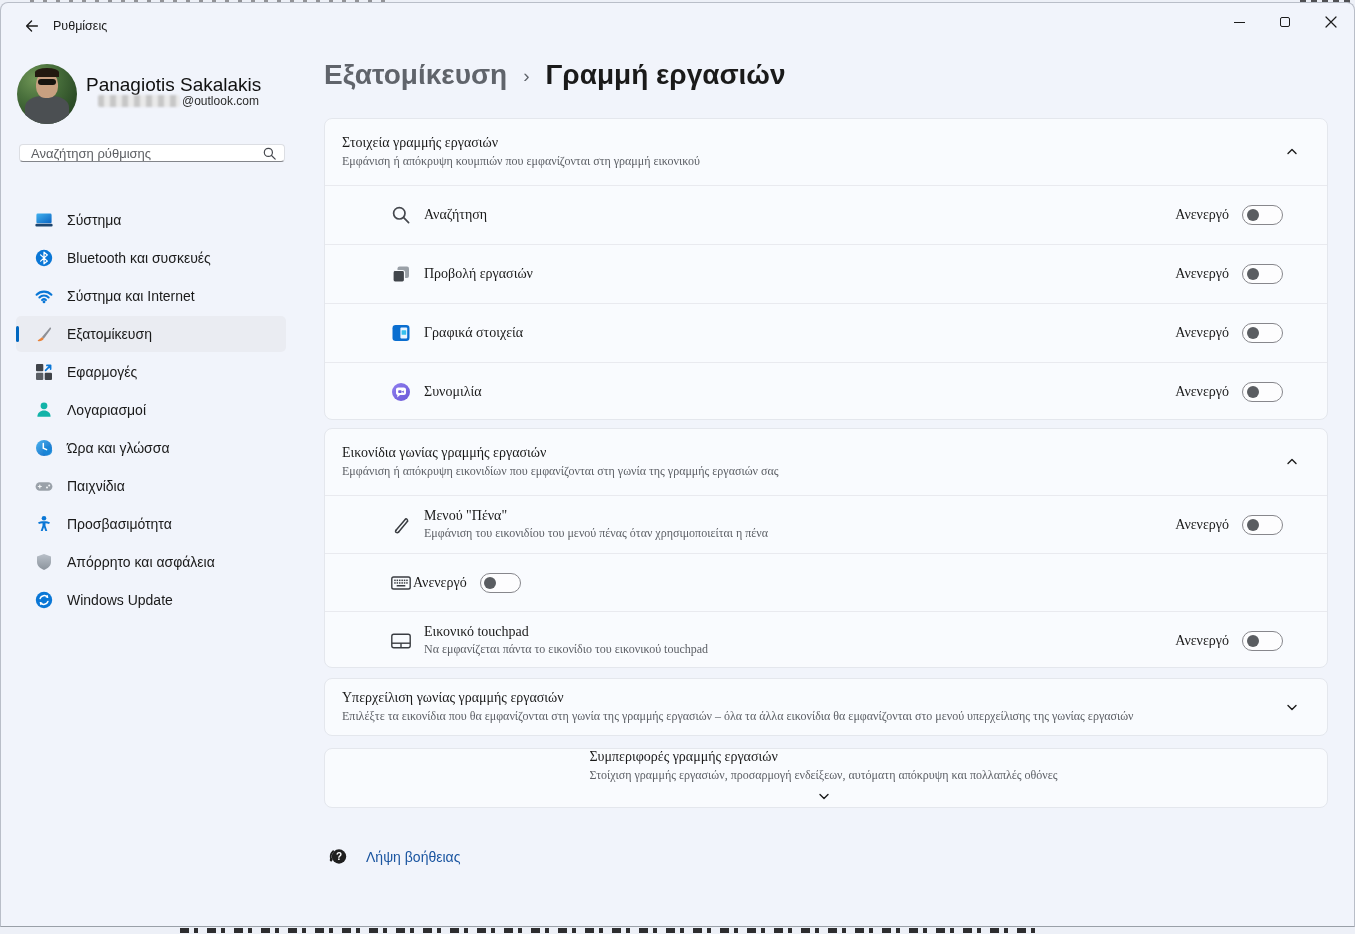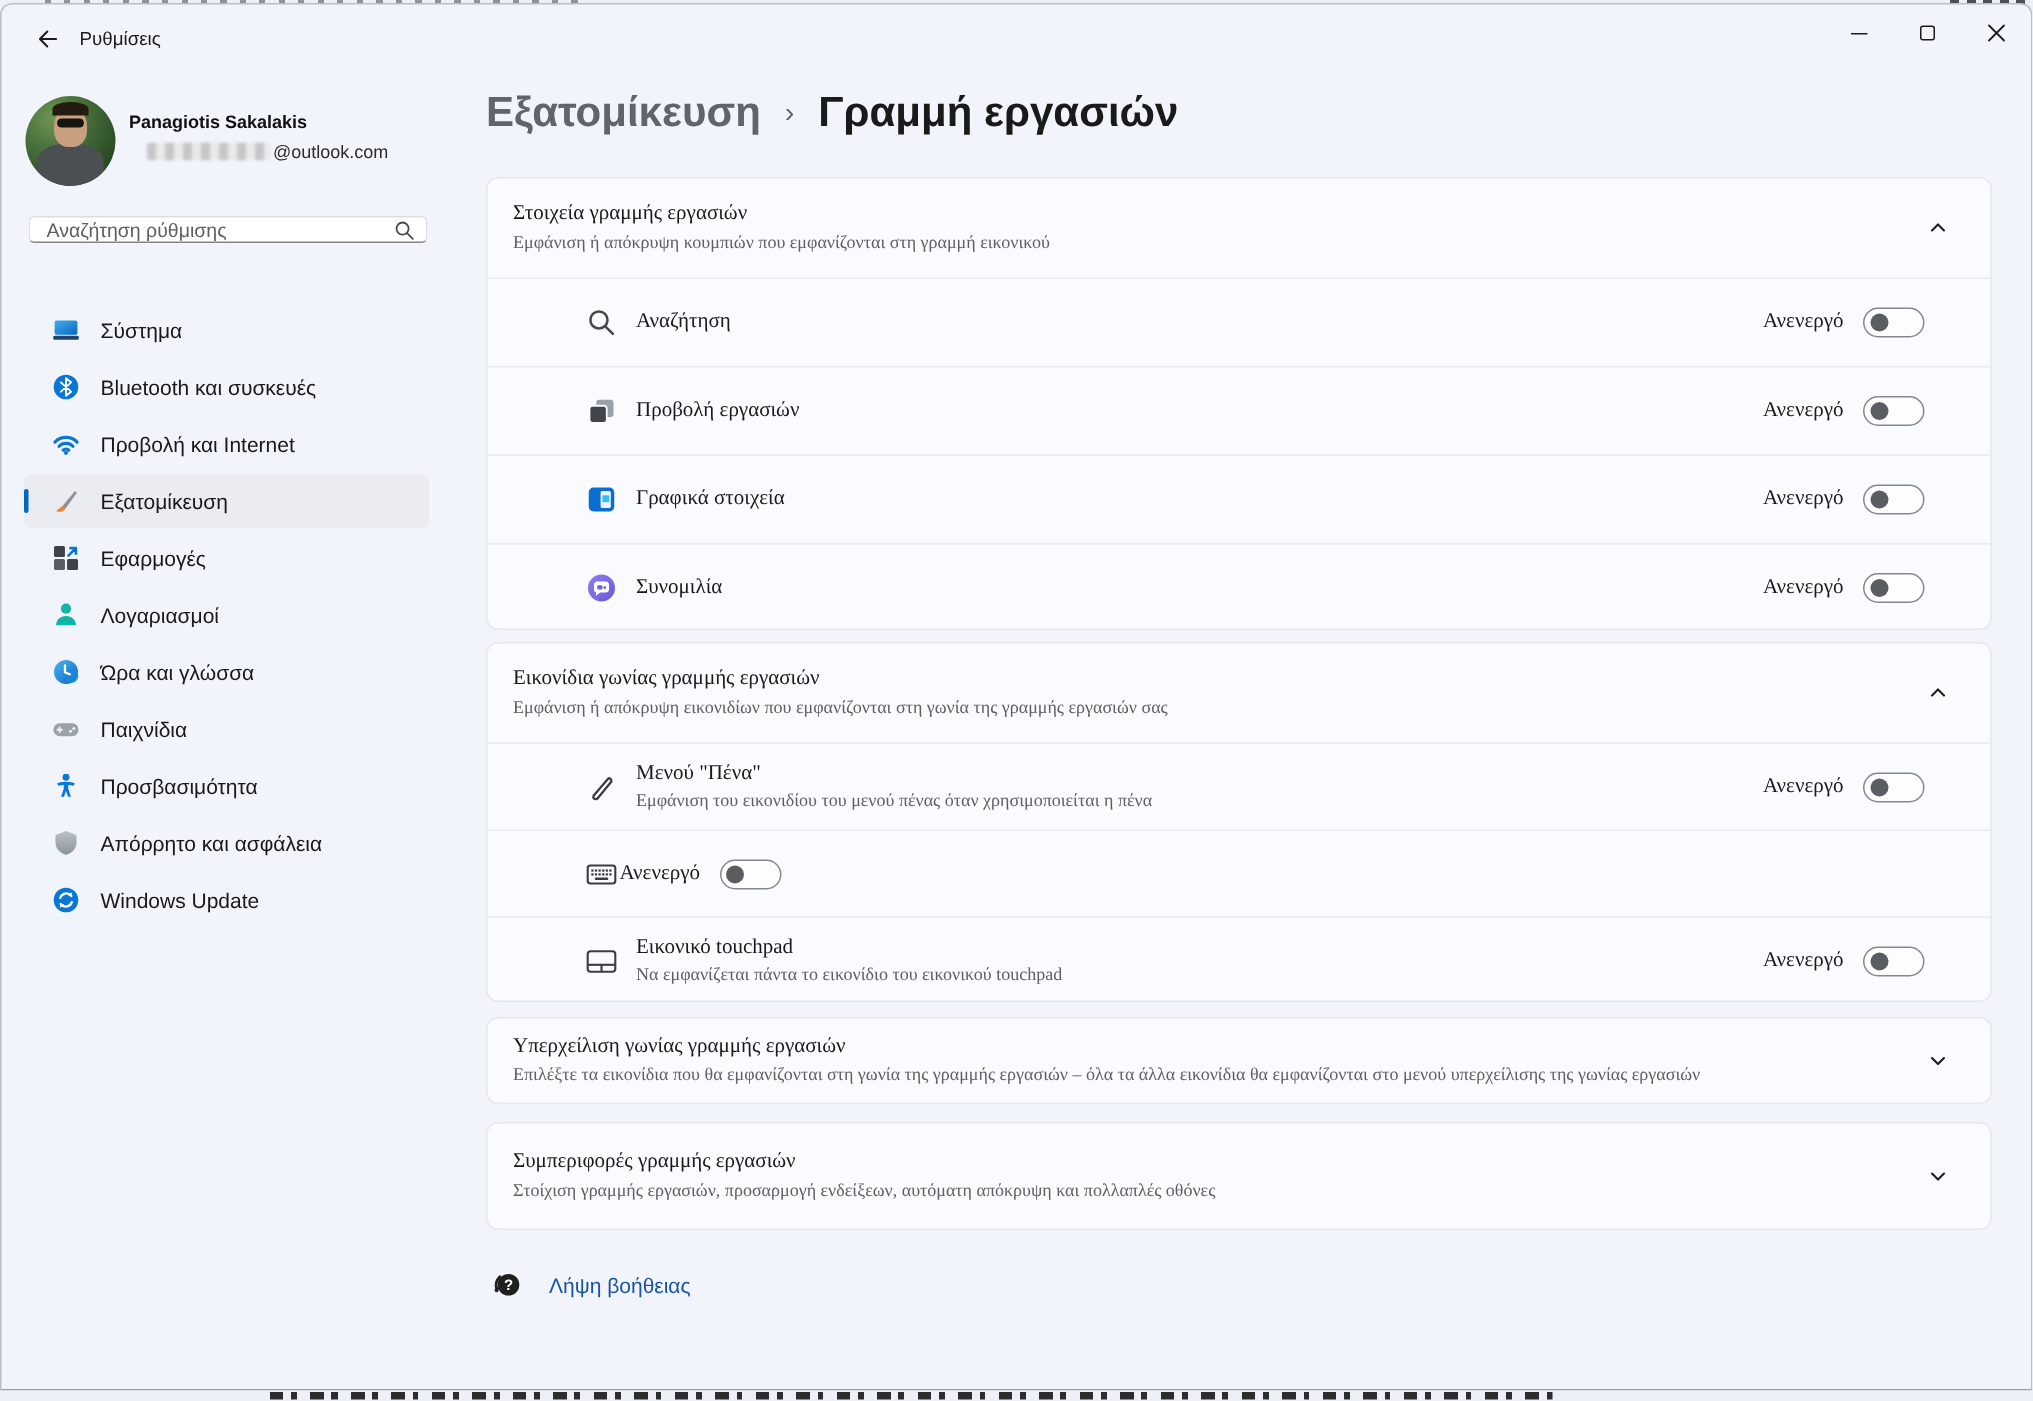--- a/index.html
+++ b/index.html
@@ -19,21 +19,21 @@
   .glyph-max { width:10px; height:10px; border:1.2px solid #1b1b1b; border-radius:2px; }
 
   
   .sidebar { position:absolute; left:0; top:0; width:300px; height:100%; }
   .avatar { position:absolute; left:16px; top:61px; width:60px; height:60px; border-radius:50%; overflow:hidden;
     background:radial-gradient(circle at 30% 25%,#6f9555 0%,#49703c 35%,#2e4f28 70%,#223c20 100%); }
   .avatar .head { position:absolute; left:19px; top:8px; width:22px; height:26px; border-radius:46% 46% 42% 42%; background:#c8a080; }
   .avatar .shades { position:absolute; left:21px; top:15px; width:18px; height:6px; border-radius:3px; background:#16140f; }
   .avatar .hair { position:absolute; left:18px; top:4px; width:24px; height:9px; border-radius:50% 50% 0 0; background:#231a10; }
   .avatar .torso { position:absolute; left:8px; top:32px; width:44px; height:28px; border-radius:40% 40% 0 0; background:#4b4f52; }
-  .profile-name { position:absolute; left:85px; top:71px; font-size:12px; font-weight:bold; color:#101010; }
+  .profile-name { position:absolute; left:85px; top:71px; font-size:19px; font-weight:normal; color:#101010; }
   .profile-email { position:absolute; left:85px; top:91px; font-size:12px; color:#2c2c2c;padding-left:12px; }
   .redact { display:inline-block; width:82px; height:12px; vertical-align:-2px; margin-right:2px; border-radius:2px;
     background:repeating-linear-gradient(90deg,#c7c7c7 0 6px,#e9e9e9 6px 12px),repeating-linear-gradient(0deg,rgba(160,160,160,.7) 0 4px,rgba(240,240,240,.7) 4px 8px);
     filter:blur(1.1px); }
 
   .search-box { position:absolute; left:18px; top:141px; width:266px; height:18px; background:#ffffff;
     border:1px solid #dcdee3; border-bottom:1px solid #83858a; border-radius:4px; display:flex; align-items:center; }
   .search-box input { flex:1; border:none; outline:none; background:transparent; font-family:inherit; font-size:13px; color:#3a3c40; padding:0 6px 0 11px; }
   .search-box input::placeholder { color:#5c5e62; opacity:1; }
   .search-ic { width:30px; display:flex; justify-content:center; }
@@ -160,21 +160,21 @@
         </div>
         <div class="nav-item">
           <span class="nav-ic">
             <svg width="20" height="20" viewBox="0 0 20 20" fill="none" stroke="#0a77d6" stroke-width="2.1" stroke-linecap="round">
                 <path d="M2.6 8.7 A10.4 10.4 0 0 1 17.4 8.7"></path>
                 <path d="M5.4 11.5 A6.4 6.4 0 0 1 14.6 11.5"></path>
                 <path d="M8.1 14.1 A2.8 2.8 0 0 1 11.9 14.1"></path>
                 <circle cx="10" cy="15.9" r="1.4" fill="#0a77d6" stroke="none"></circle>
               </svg>
           </span>
-          <span class="nav-label">Προβολή και Internet</span>
+          <span class="nav-label">Σύστημα και Internet</span>
         </div>
         <div class="nav-item selected">
           <span class="sel-pill"></span>
           <span class="nav-ic">
             <svg width="20" height="20" viewBox="0 0 20 20">
                 <path d="M7.8 13.2 L15.6 3.9 C16.3 3.1 17.5 4.1 16.9 5 L9.8 14.8" fill="#8d9096"></path>
                 <path d="M7.8 13.2 L9.8 14.8 C9 16.4 6.9 17.4 4.6 17.2 C3.6 17.1 3.4 16.6 4.1 16 C5.5 15 6.3 14.6 7.8 13.2 Z" fill="#e8833a"></path>
               </svg>
           </span>
           <span class="nav-label">Εξατομίκευση</span>
@@ -412,21 +412,21 @@
           <div class="c-title">Υπερχείλιση γωνίας γραμμής εργασιών</div>
           <div class="c-sub">Επιλέξτε τα εικονίδια που θα εμφανίζονται στη γωνία της γραμμής εργασιών – όλα τα άλλα εικονίδια θα εμφανίζονται στο μενού υπερχείλισης της γωνίας εργασιών</div>
         </div>
         <div class="chev">
           <svg width="14" height="14" viewBox="0 0 14 14">
               <path d="M3 5.4 L7 9.4 L11 5.4" stroke="#1b1b1b" stroke-width="1.4" fill="none" stroke-linecap="round" stroke-linejoin="round"></path>
             </svg>
         </div>
       </div>
 
-      <div class="card exp-card" style="top:745px; height:72px;">
+      <div class="card exp-card" style="top:745px; height:60px;flex-direction:column;">
         <div class="exp-txt">
           <div class="c-title">Συμπεριφορές γραμμής εργασιών</div>
           <div class="c-sub">Στοίχιση γραμμής εργασιών, προσαρμογή ενδείξεων, αυτόματη απόκρυψη και πολλαπλές οθόνες</div>
         </div>
         <div class="chev">
           <svg width="14" height="14" viewBox="0 0 14 14">
               <path d="M3 5.4 L7 9.4 L11 5.4" stroke="#1b1b1b" stroke-width="1.4" fill="none" stroke-linecap="round" stroke-linejoin="round"></path>
             </svg>
         </div>
       </div>

